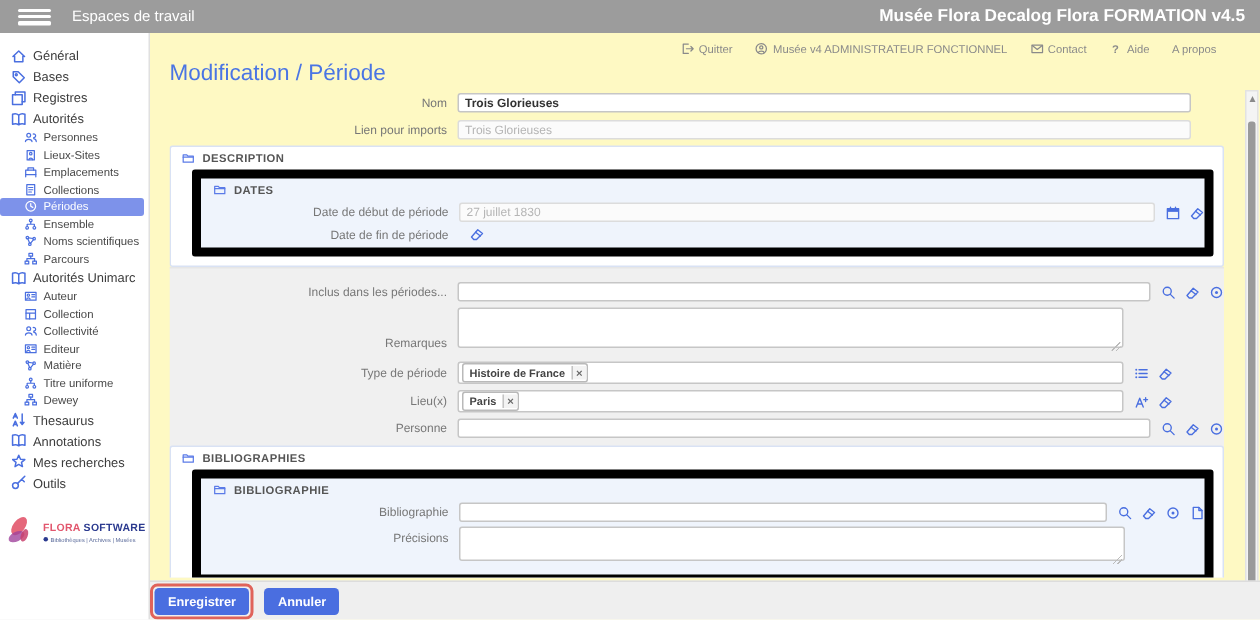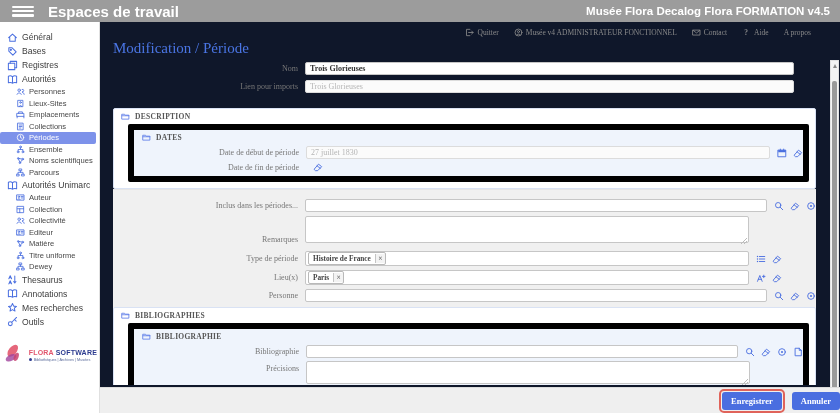--- a/index.html
+++ b/index.html
@@ -4,21 +4,21 @@
 <style>
   * { box-sizing: border-box; margin:0; padding:0; }
   html,body { width:840px; height:413px; overflow:hidden; }
   body { font-family:"Liberation Sans","DejaVu Sans",sans-serif; background:#fff; position:relative; }
 
   
   .topbar { position:absolute; left:0; top:0; width:840px; height:22px; background:#9c9c9c;
             display:flex; align-items:center; }
   .burger { width:22px; height:11px; margin-left:12px; display:flex; flex-direction:column; justify-content:space-between; cursor:pointer; }
   .burger i { display:block; height:2.6px; background:#fff; border-radius:1px; }
-  .tb-left { color:#fff; font-size:15px; margin-left:14px;font-weight:bold; }
+  .tb-left { color:#fff; font-size:10px; margin-left:14px; }
   .tb-right { margin-left:auto; margin-right:10px; color:#fff; font-size:11.5px; font-weight:bold; }
 
   
   .sidebar { position:absolute; left:0; top:22px; width:100px; height:391px; background:#fff;
              border-right:1px solid #e0e0e0; overflow:hidden; }
   .sblist { padding-top:8px; }
   .sbitem { display:flex; align-items:center; gap:4px; cursor:pointer; }
   .sbitem.lvl0 { height:14px; padding-left:7px; }
   .sbitem.lvl1 { height:11.5px; padding-left:16px; }
   .sbitem .ic { flex:0 0 auto; color:#4a6fe0; display:inline-flex; }
@@ -30,21 +30,21 @@
   .sbitem.sel .sblabel, .sbitem.sel .ic { color:#fff; }
 
   .logo { margin:12px 2px 0 4px; display:flex; align-items:center; gap:2px; }
   .logo-text { line-height:1.1; }
   .brand { font-size:7px; font-weight:bold; letter-spacing:.2px; white-space:nowrap; }
   .brand .p1 { color:#e2566d; } .brand .p2 { color:#2b3a8f; }
   .tagline { font-size:3.8px; color:#5a6a9a; margin-top:1px; white-space:nowrap; }
   .logodot { width:3px; height:3px; background:#2b3a8f; border-radius:50%; display:inline-block; margin-right:2px; vertical-align:middle; }
 
   
-  .main { position:absolute; left:100px; top:22px; width:740px; height:391px; background:#0f172a;font-family:Liberation Serif, serif; }
+  .main { position:absolute; left:100px; top:22px; width:740px; height:391px; background:#fef9c3; }
 
   .content { position:absolute; left:13px; top:0; width:704px; height:363px; overflow:hidden; }
 
   .utilbar { display:flex; justify-content:flex-end; align-items:center; gap:15px; margin-top:6px; padding-right:6px; }
   .utitem { display:flex; align-items:center; gap:3px; color:#8a8a8a; font-size:7.5px; cursor:pointer; white-space:nowrap; }
   .utitem .ic { display:inline-flex; color:#8a8a8a; }
   .utitem .ic svg { width:9px; height:9px; }
 
   .page-title { margin-top:3px; font-size:15px; color:#4a75e4; font-weight:500; }
 
@@ -67,21 +67,21 @@
   .ricons .ic { display:inline-flex; cursor:pointer; }
   .ricons .ic svg { width:10px; height:10px; }
 
   .chipbox { width:444px; height:15px; border:1px solid #c6c6c6; border-radius:2px; background:#fff;
              display:flex; align-items:center; padding:1px 2px; }
   .chip { display:inline-flex; align-items:center; border:1px solid #b9b9b9; border-radius:2px;
           font-size:7.3px; font-weight:bold; color:#444; padding:1px 0 1px 4px; background:#fff; white-space:nowrap; }
   .chip .x { margin-left:4px; border-left:1px solid #c4c4c4; width:10px; text-align:center; color:#666;
              font-size:7.5px; cursor:pointer; background:#f3f3f3; }
 
-  .secbox { border:1px solid #d9e2f4; background:#fff; border-radius:2px; margin-top:15px; width:703px; }
+  .secbox { border:1px solid #d9e2f4; background:#fff; border-radius:2px; margin-top:4px; width:703px; }
   .sechead { display:flex; align-items:center; gap:5px; padding:3px 7px; font-size:7.5px; font-weight:bold;
              color:#555; letter-spacing:.3px; }
   .sechead .ic { color:#5b7be8; display:inline-flex; cursor:pointer; }
   .sechead .ic svg { width:9px; height:9px; }
   .subbox { border:6px solid #000000; background:#eff4fc; margin:0 6px 6px 14px; border-radius:2px; padding-bottom:4px; }
   .subbox .frow { padding-left:8px; margin-top:3px; }
   .subbox .sechead { padding:3px 8px 1px; }
 
   .graypanel { background:#f0f0f0; width:703px; padding:5px 0 40px; border-top:1px solid #e6e6e6; }
   .graypanel .secbox { margin:5px 0 0 0; }
@@ -89,21 +89,21 @@
 
   
   .vsb { position:absolute; right:1px; top:38px; width:9px; height:347px; background:#f4f4f4; border:1px solid #e2e2e2; }
   .vsb::before, .vsb::after { content:""; position:absolute; left:1.5px; border-left:2.5px solid transparent; border-right:2.5px solid transparent; }
   .vsb::before { top:3px; border-bottom:4px solid #8a8a8a; }
   .vsb::after { bottom:3px; border-top:4px solid #8a8a8a; }
   .vsb .thumb { position:absolute; left:1px; top:20px; width:5px; height:308px; background:#9a9a9a; border-radius:2px; cursor:grab; }
 
   
   .footerbar { position:absolute; left:0; bottom:0; width:740px; height:26px; background:#efefef;
-               border-top:1px solid #dcdcdc; display:flex; align-items:center; justify-content:flex-end; gap:7px; }
+               border-top:1px solid #dcdcdc; display:flex; align-items:center; justify-content:flex-start; gap:7px; }
   .btn { background:#4a6ee0; color:#fff; font-size:8.5px; font-weight:bold; border:none; border-radius:3px;
          padding:4px 9px; cursor:pointer; font-family:inherit; }
   .ring { border:2px solid #e0635a; border-radius:5px; padding:1px; display:inline-flex; }
 </style>
 </head>
 <body>
 
 <div class="topbar">
   <div class="burger">
       <i></i>

